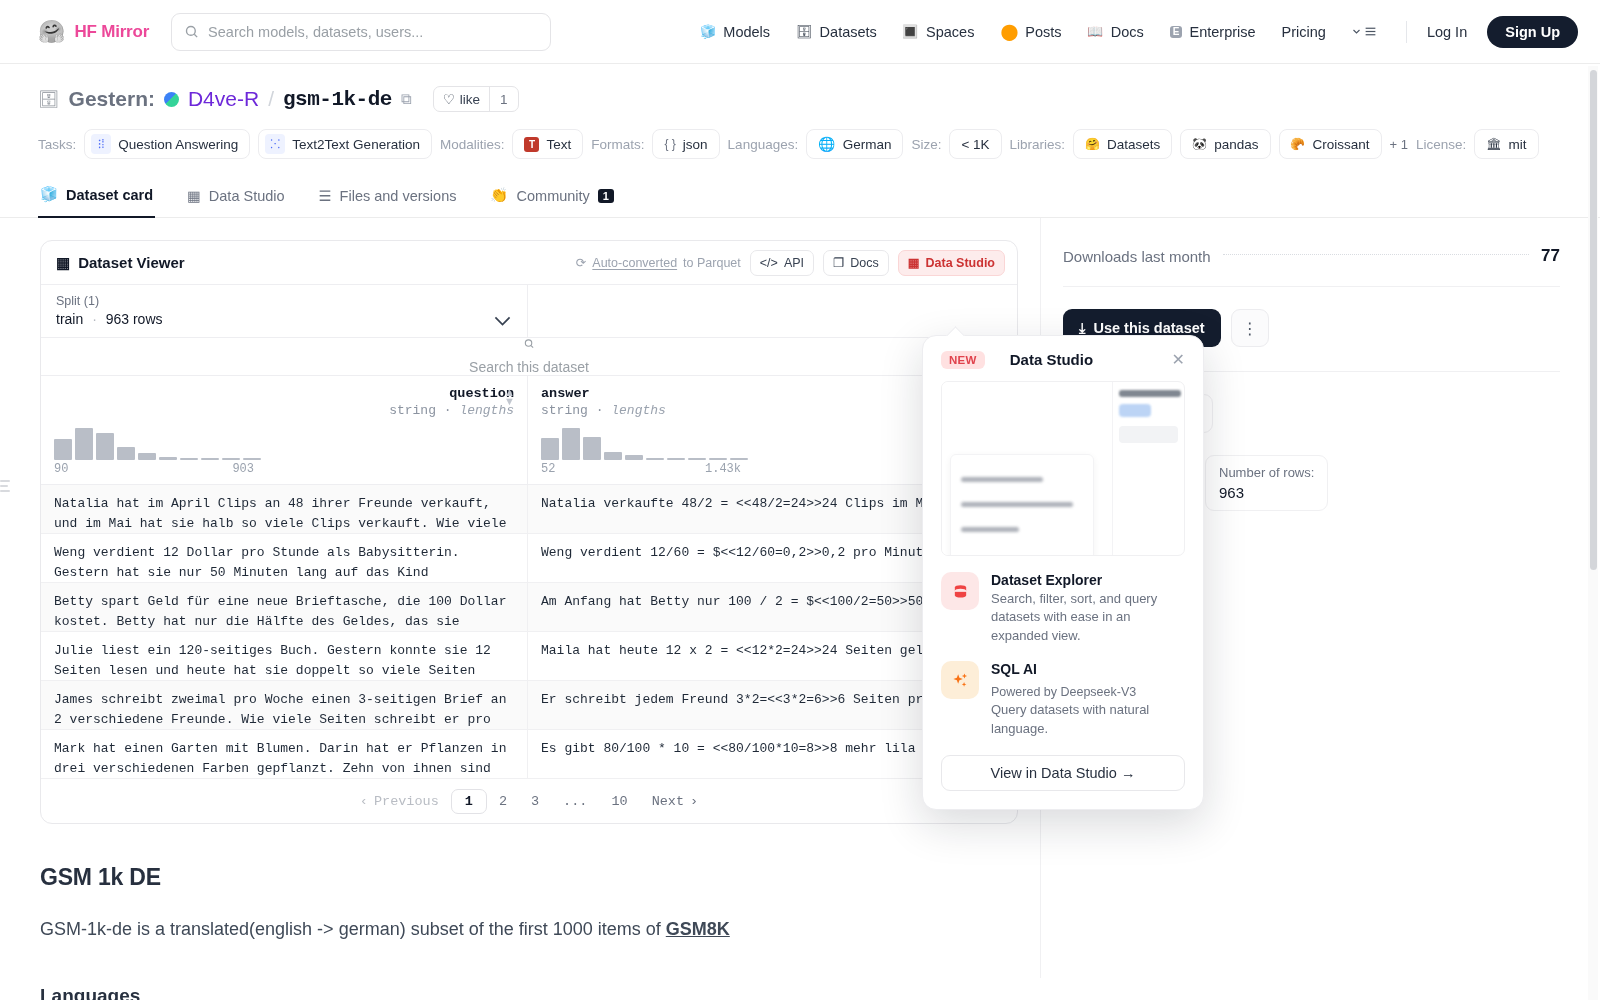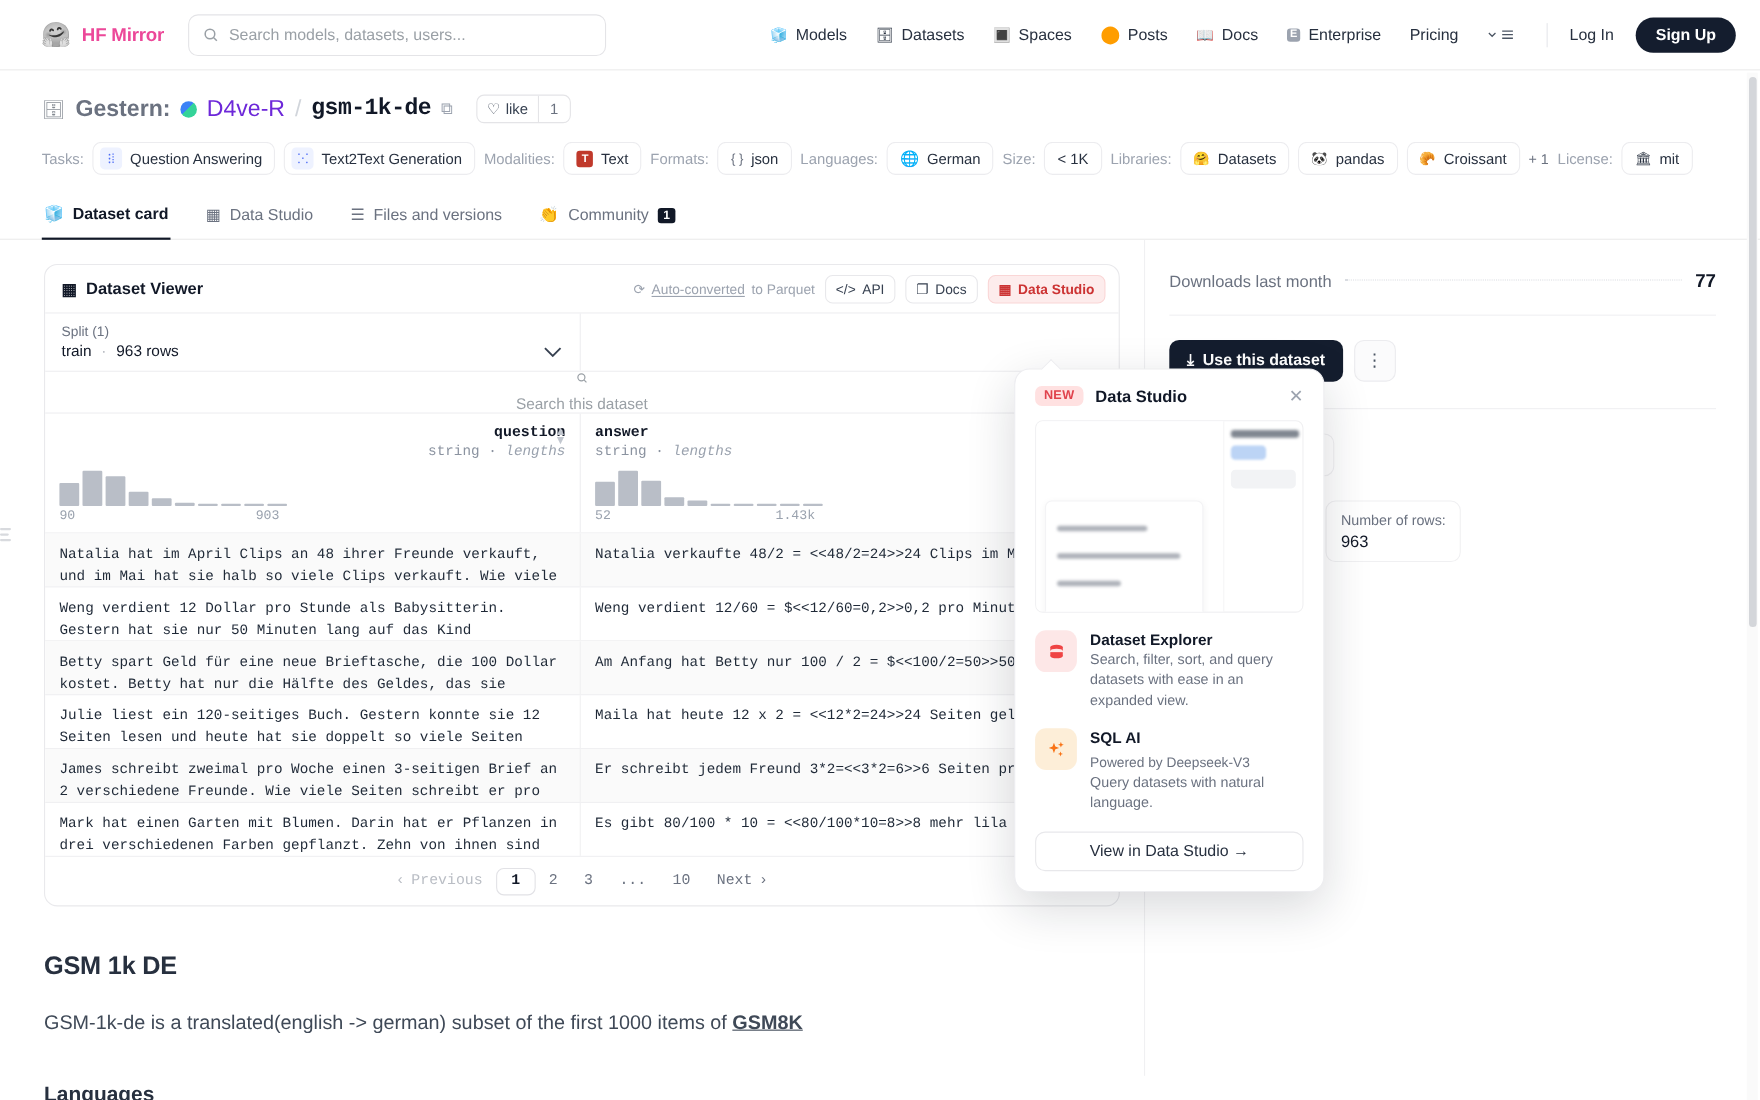--- a/index.html
+++ b/index.html
@@ -156,21 +156,21 @@
   .statbox .v { font-size: 15px; color: #111827; margin-top: 4px; }
 
   
   .pop {
     position: absolute; left: 922px; top: 335px; width: 282px;
     background: #fff; border-radius: 14px; border: 1px solid #ededf0;
     box-shadow: 0 14px 44px rgba(16,24,40,.16);
     padding: 14px 18px 18px 18px; z-index: 40;
   }
   .pop .arrow { position:absolute; top:-7px; left: 26px; width:13px; height:13px; background:#fff; border-left:1px solid #ededf0; border-top:1px solid #ededf0; transform: rotate(45deg); }
-  .pop-head { display:flex; align-items:center; gap: 11px; }
+  .pop-head { display:flex; align-items:center; gap: 25px; }
   .newbadge { background:#ffe1e1; color:#e0424c; font-size: 11.5px; font-weight: 700; border-radius: 6px; padding: 3px 8px; letter-spacing:.3px; }
   .pop-title { font-size: 15px; font-weight: 700; color:#111827; }
   .pop-x { margin-left: auto; color: #9ca3af; font-size: 16px; }
   .preview { margin-top: 12px; height: 175px; border: 1px solid #f0f0f2; border-radius: 7px; background: #fff; display:flex; overflow: hidden; position: relative;}
   .pv-left { flex: 1; position: relative; background: #fff; }
   .pv-card { position:absolute; left: 8px; top: 72px; right: 18px; bottom: -10px; background:#fff; border:1px solid #f3f3f5; border-radius:6px; box-shadow: 0 2px 7px rgba(0,0,0,.05);}
   .blur-line { height: 5px; border-radius: 3px; background: #6b7280; filter: blur(1.6px); opacity:.55; }
   .pv-right { width: 72px; border-left:1px solid #f3f3f5; padding: 8px 6px; }
   .pv-right .bl2 { height:7px; border-radius:3px; background:#4b5563; filter: blur(1.3px); opacity:.7; }
   .pv-right .sel { height:13px; border-radius:4px; background:#bcd4f5; filter: blur(1.1px); margin-top:7px;}

